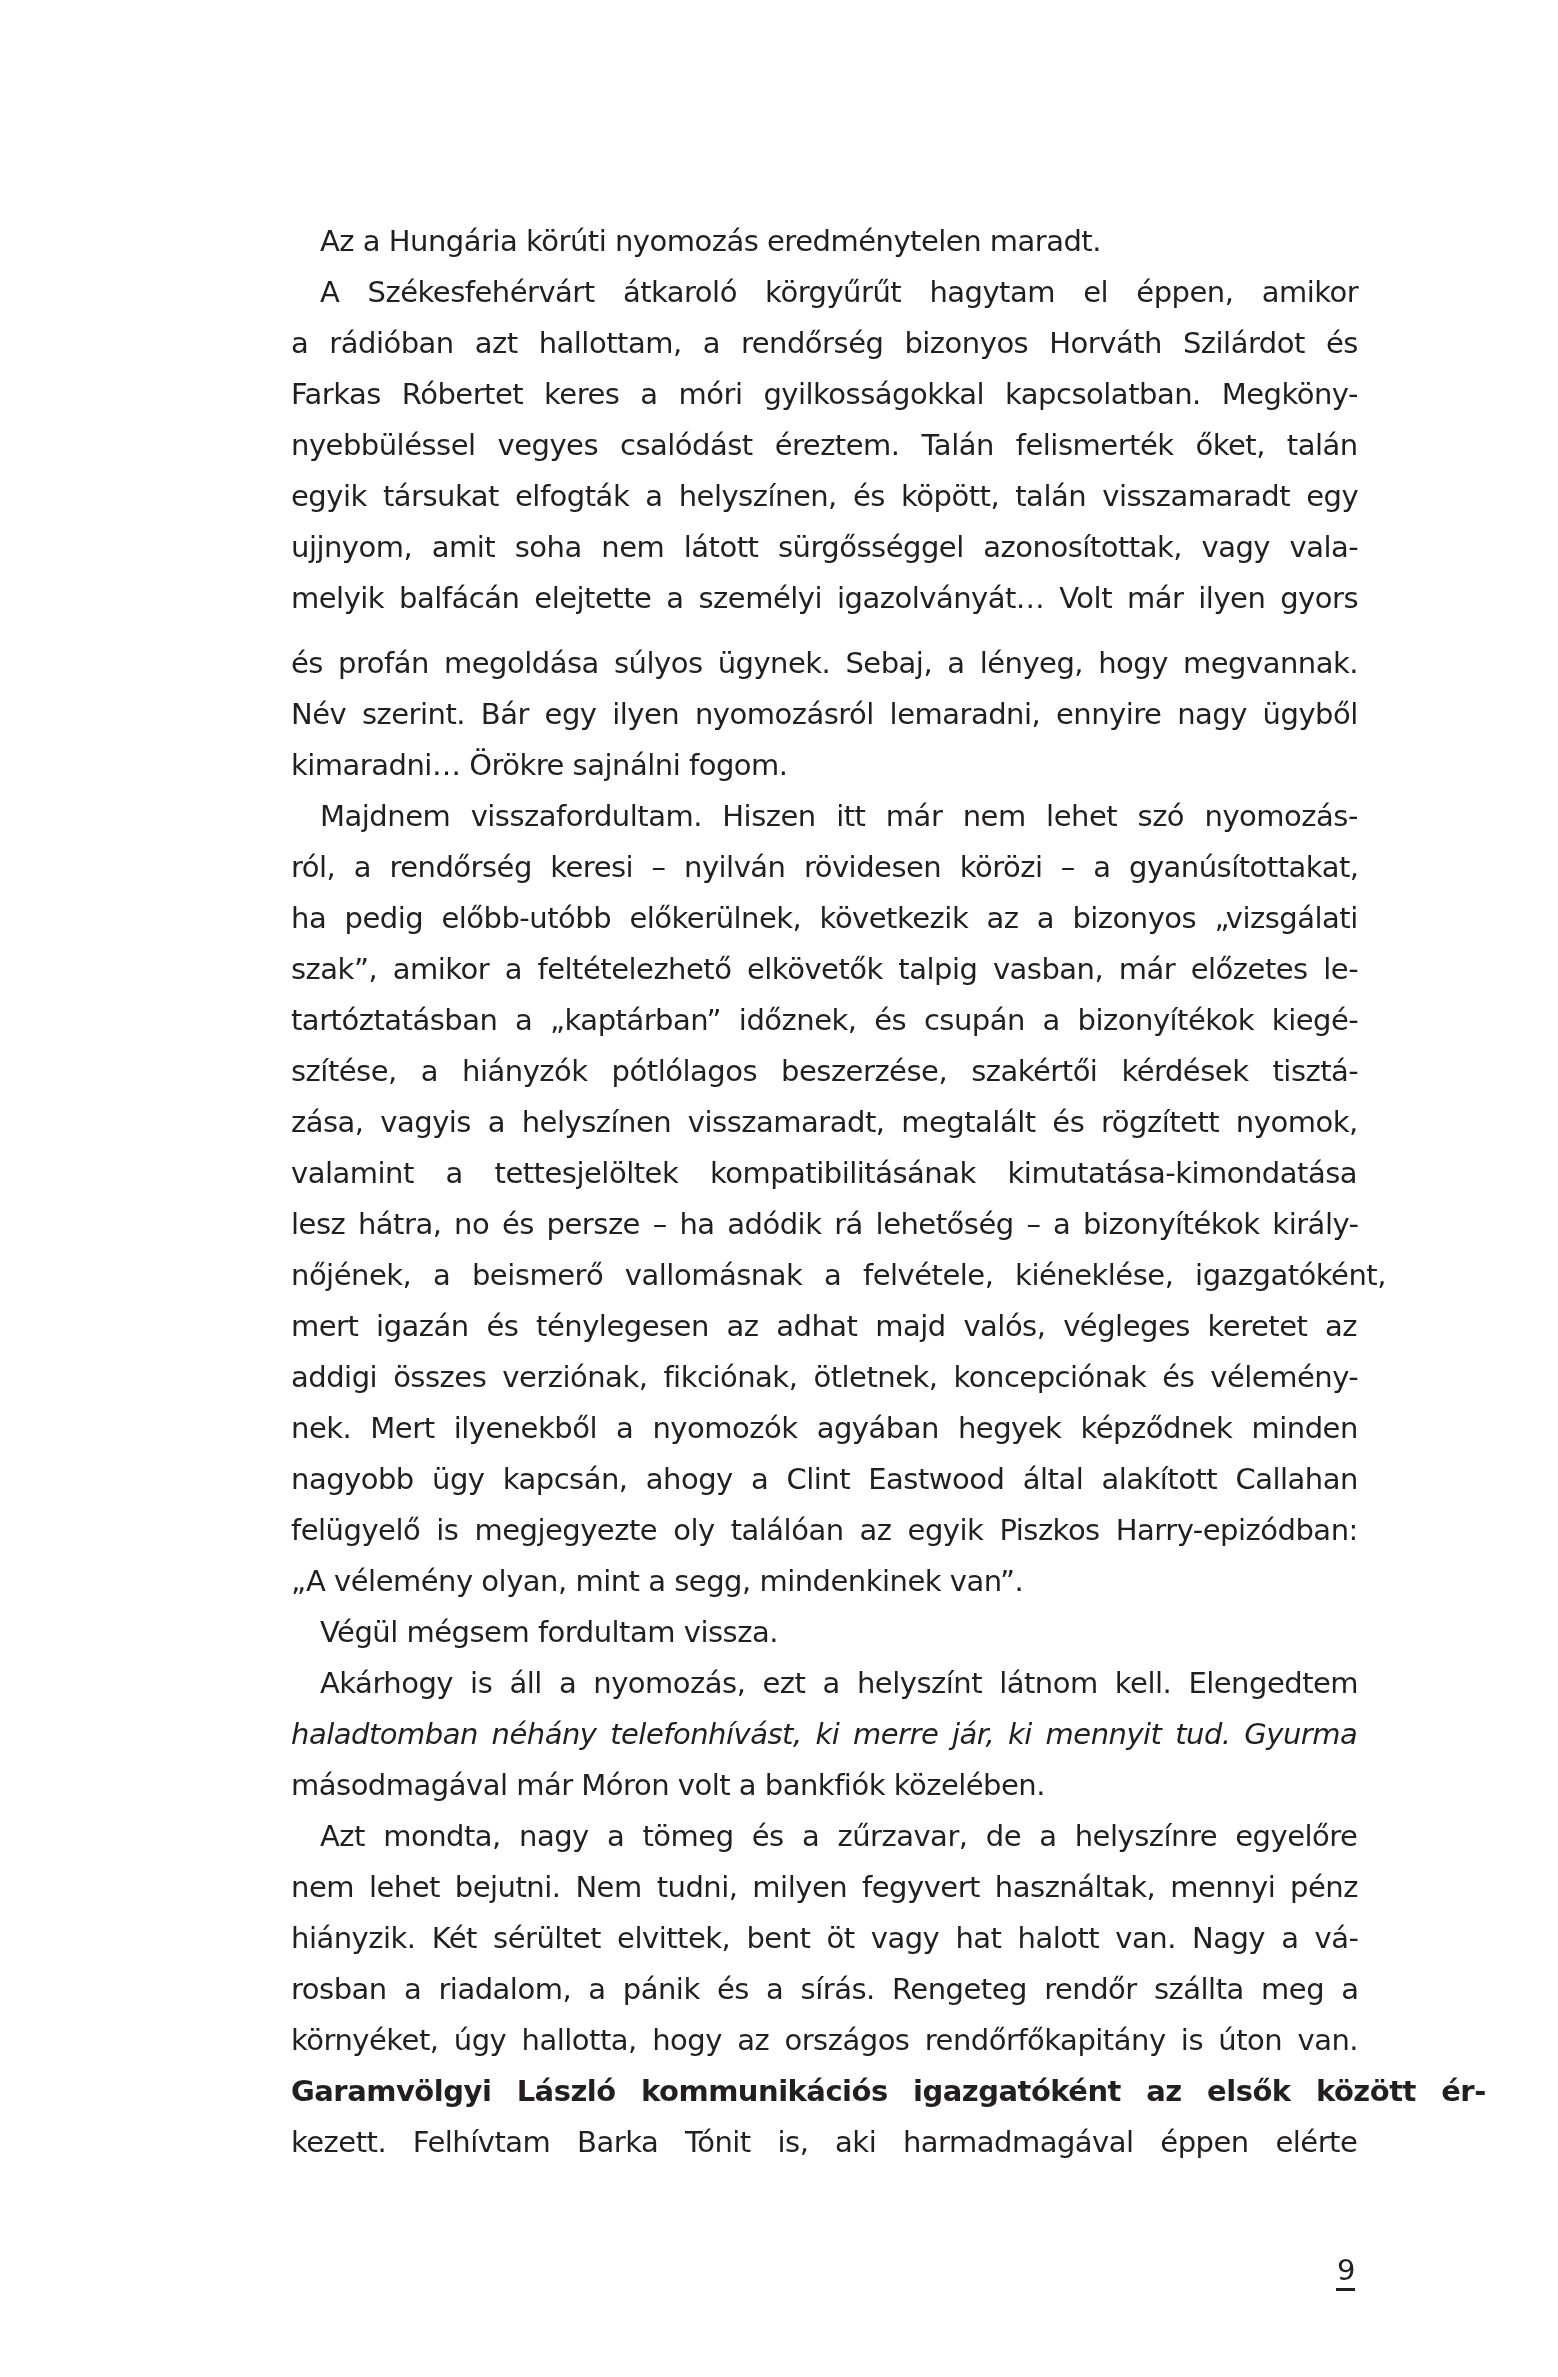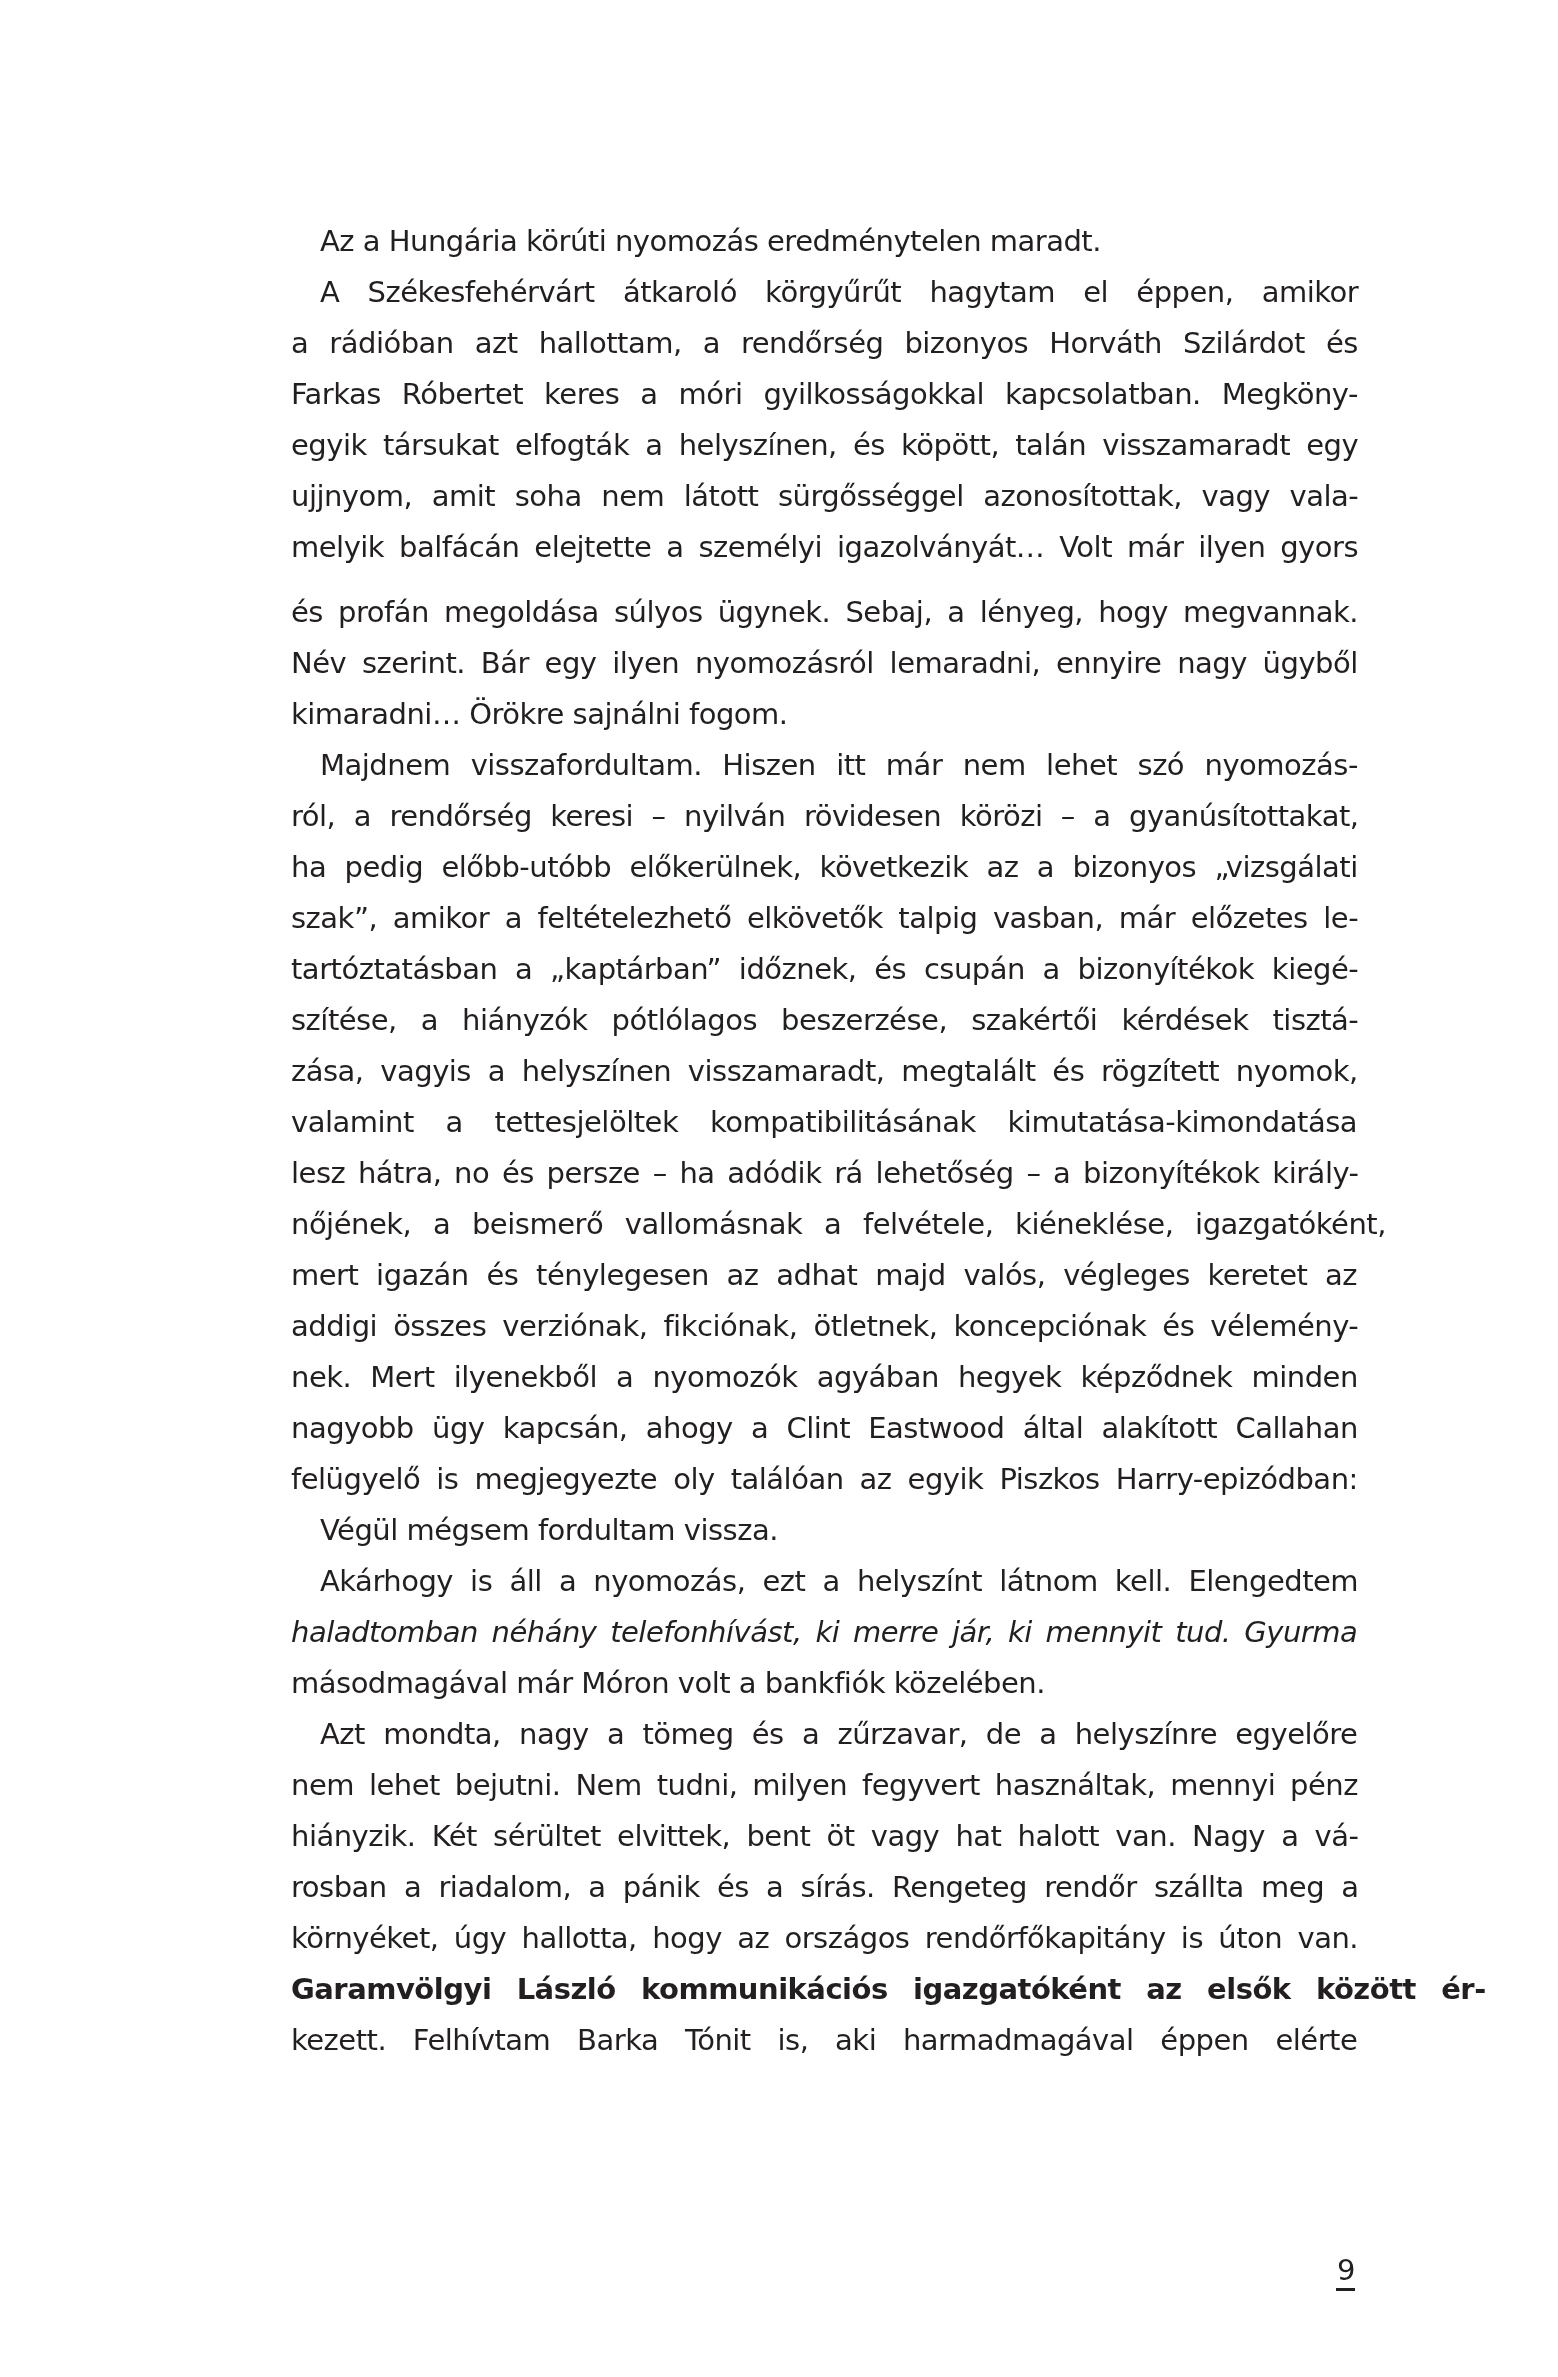--- a/index.html
+++ b/index.html
@@ -69,20 +69,21 @@
 
 <div class="page">
   <div class="text-block" id="text-block">
       <div class="paragraph">
         <span class="line indent last">Az a Hungária körúti nyomozás eredménytelen maradt.</span>
       </div>
       <div class="paragraph">
         <span class="line indent" style="word-spacing: 19.5px;">A Székesfehérvárt átkaroló körgyűrűt hagytam el éppen, amikor</span>
         <span class="line" style="word-spacing: 12.3px;">a rádióban azt hallottam, a rendőrség bizonyos Horváth Szilárdot és</span>
         <span class="line" style="word-spacing: 12.2px;">Farkas Róbertet keres a móri gyilkosságokkal kapcsolatban. Megköny-</span>
+        <span class="line" style="word-spacing: 13.2px;">nyebbüléssel vegyes csalódást éreztem. Talán felismerték őket, talán</span>
         <span class="line" style="word-spacing: 7.4px;">egyik társukat elfogták a helyszínen, és köpött, talán visszamaradt egy</span>
         <span class="line" style="word-spacing: 10.8px;">ujjnyom, amit soha nem látott sürgősséggel azonosítottak, vagy vala-</span>
         <span class="line" style="word-spacing: 6.2px;">melyik balfácán elejtette a személyi igazolványát… Volt már ilyen gyors</span>
         <span class="line" style="word-spacing: 6.4px; margin-top: 14px;">és profán megoldása súlyos ügynek. Sebaj, a lényeg, hogy megvannak.</span>
         <span class="line" style="word-spacing: 7px;">Név szerint. Bár egy ilyen nyomozásról lemaradni, ennyire nagy ügyből</span>
         <span class="line last">kimaradni… Örökre sajnálni fogom.</span>
       </div>
       <div class="paragraph">
         <span class="line indent" style="word-spacing: 11.7px;">Majdnem visszafordultam. Hiszen itt már nem lehet szó nyomozás-</span>
         <span class="line" style="word-spacing: 9.7px;">ról, a rendőrség keresi – nyilván rövidesen körözi – a gyanúsítottakat,</span>
@@ -92,20 +93,21 @@
         <span class="line" style="word-spacing: 15.3px;">szítése, a hiányzók pótlólagos beszerzése, szakértői kérdések tisztá-</span>
         <span class="line" style="word-spacing: 8px;">zása, vagyis a helyszínen visszamaradt, megtalált és rögzített nyomok,</span>
         <span class="line" style="word-spacing: 23px;">valamint a tettesjelöltek kompatibilitásának kimutatása-kimondatása</span>
         <span class="line" style="word-spacing: 4px;">lesz hátra, no és persze – ha adódik rá lehetőség – a bizonyítékok király-</span>
         <span class="line" style="word-spacing: 13px;">nőjének, a beismerő vallomásnak a felvétele, kiéneklése, igazgatóként,</span>
         <span class="line" style="word-spacing: 9px;">mert igazán és ténylegesen az adhat majd valós, végleges keretet az</span>
         <span class="line" style="word-spacing: 7.3px;">addigi összes verziónak, fikciónak, ötletnek, koncepciónak és vélemény-</span>
         <span class="line" style="word-spacing: 10.4px;">nek. Mert ilyenekből a nyomozók agyában hegyek képződnek minden</span>
         <span class="line" style="word-spacing: 9.5px;">nagyobb ügy kapcsán, ahogy a Clint Eastwood által alakított Callahan</span>
         <span class="line" style="word-spacing: 7.3px;">felügyelő is megjegyezte oly találóan az egyik Piszkos Harry-epizódban:</span>
+        <span class="line last">„A vélemény olyan, mint a segg, mindenkinek van”.</span>
       </div>
       <div class="paragraph">
         <span class="line indent last">Végül mégsem fordultam vissza.</span>
       </div>
       <div class="paragraph">
         <span class="line indent" style="word-spacing: 8.4px;">Akárhogy is áll a nyomozás, ezt a helyszínt látnom kell. Elengedtem</span>
         <span class="line" style="word-spacing: 5px; font-style: italic;">haladtomban néhány telefonhívást, ki merre jár, ki mennyit tud. Gyurma</span>
         <span class="line last">másodmagával már Móron volt a bankfiók közelében.</span>
       </div>
       <div class="paragraph">

